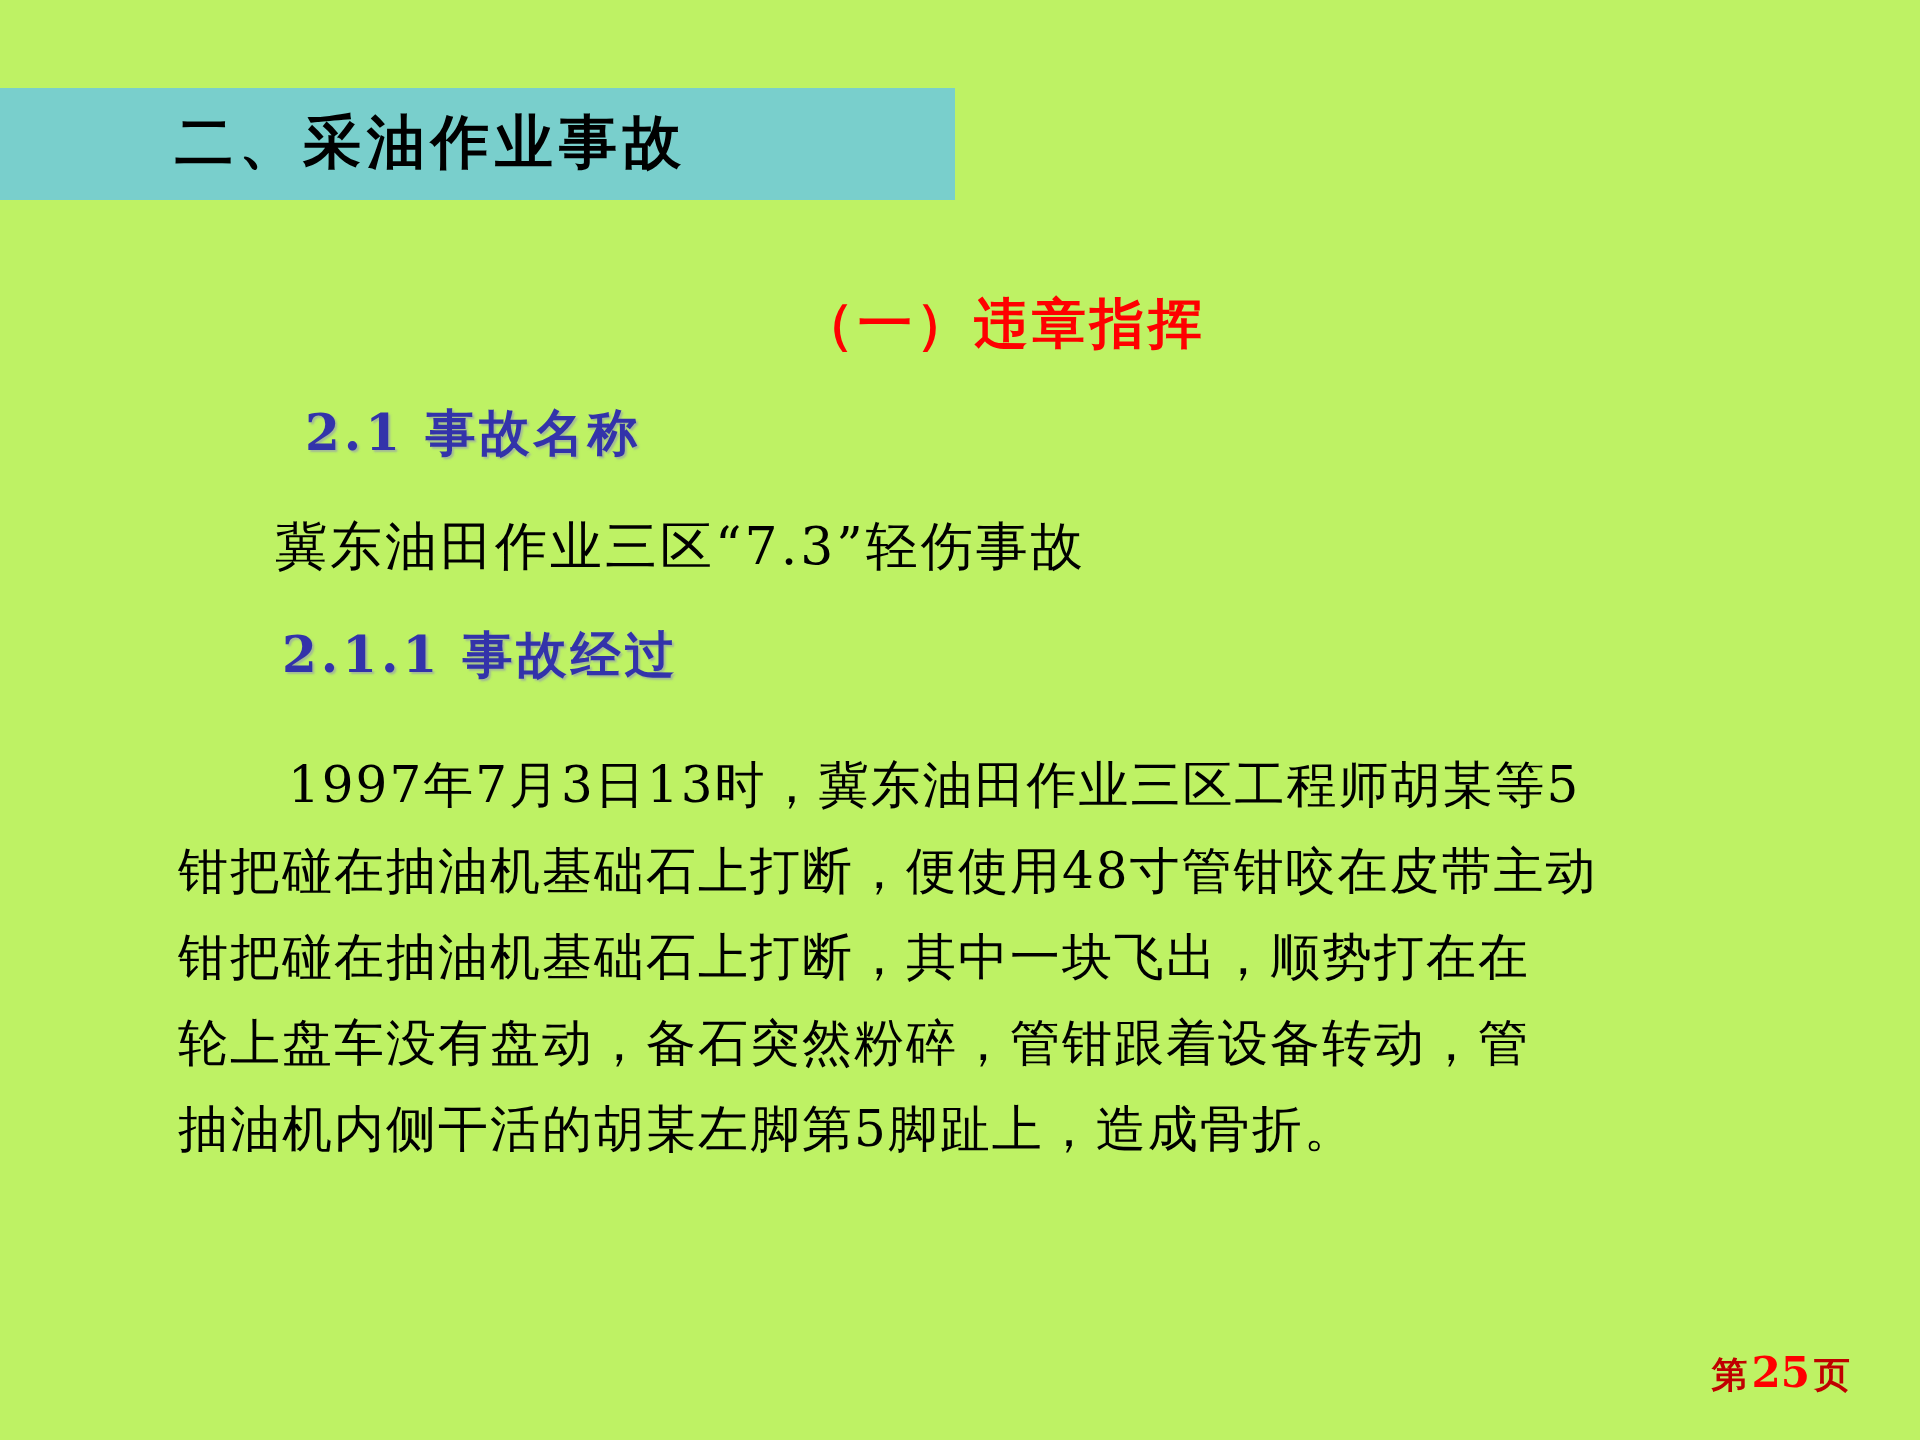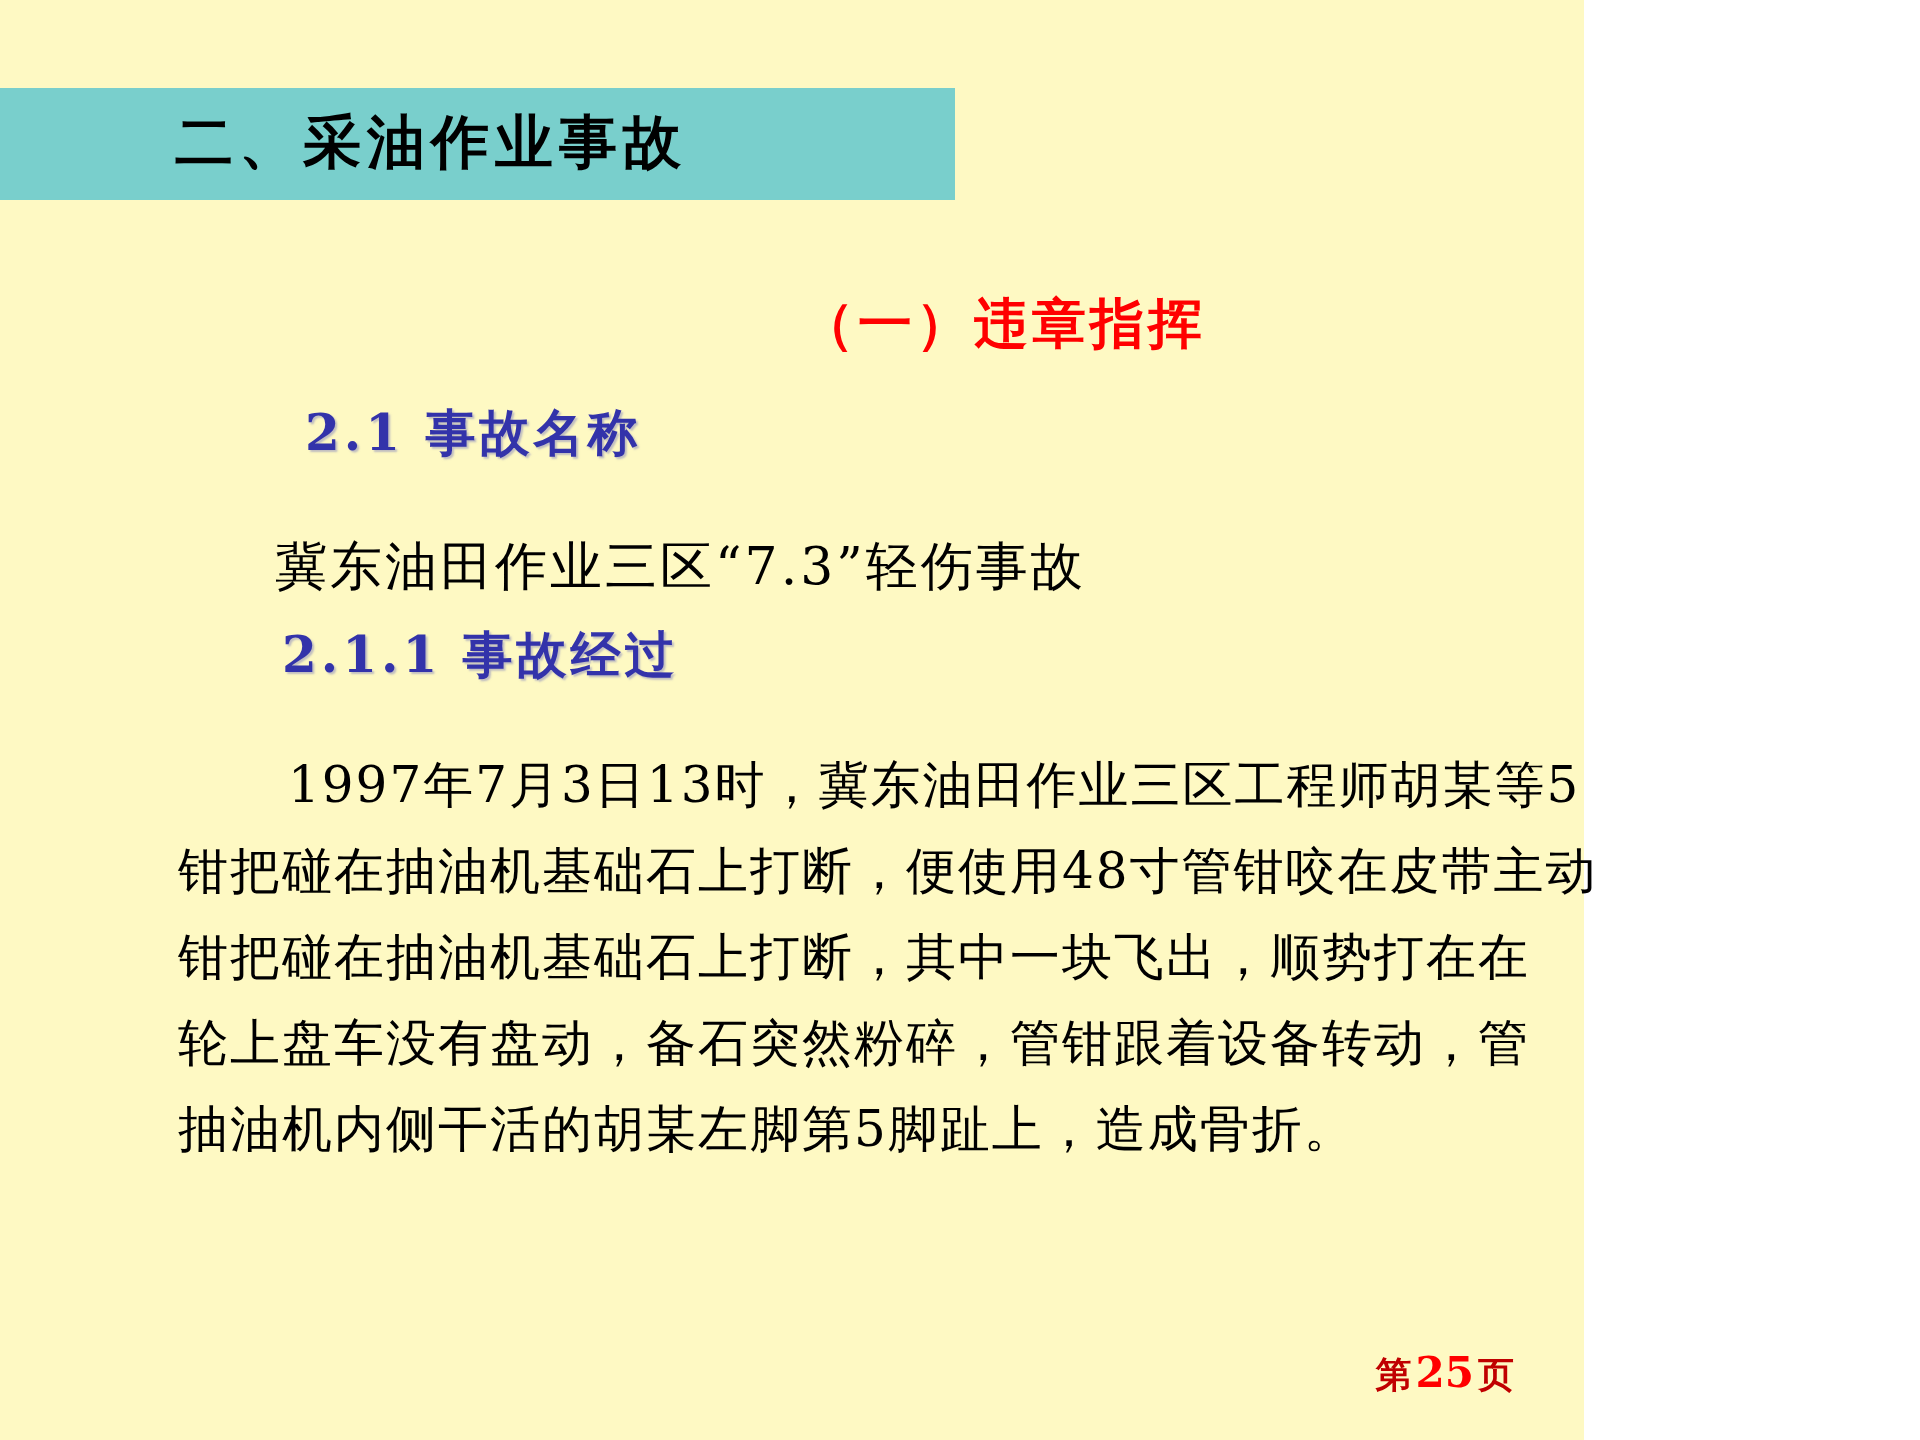--- a/index.html
+++ b/index.html
@@ -8,23 +8,23 @@
     background: #ffffff;
   }
   body {
     width: 1920px;
     height: 1440px;
     font-family: "Liberation Serif", serif;
     overflow: hidden;
   }
   .slide {
     position: relative;
-    width: 1584px;
+    width: 1920px;
     height: 1440px;
-    background: #fef9c3;
+    background: #bef264;
     box-sizing: border-box;
   }
 
   
   .section-bar {
     position: absolute;
     left: 0;
     top: 88px;
     width: 955px;
     height: 112px;
@@ -85,21 +85,20 @@
     font-size: 50px;
     color: #000000;
     letter-spacing: 2px;
     white-space: nowrap;
   }
   .accident-name {
     left: 275px;
     top: 512px;
     font-size: 52px;
     letter-spacing: 3px;
-    margin-top: 20px;
   }
 
   .para {
     position: absolute;
     left: 140px;
     top: 742px;
     width: 1700px;
     margin-left: 38px;
   }
   .para .ln {

